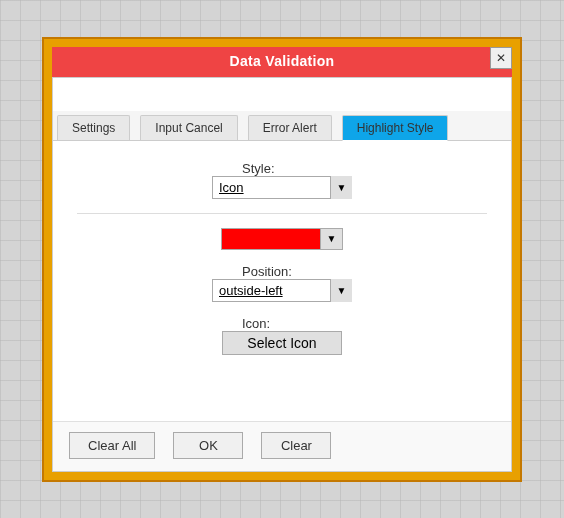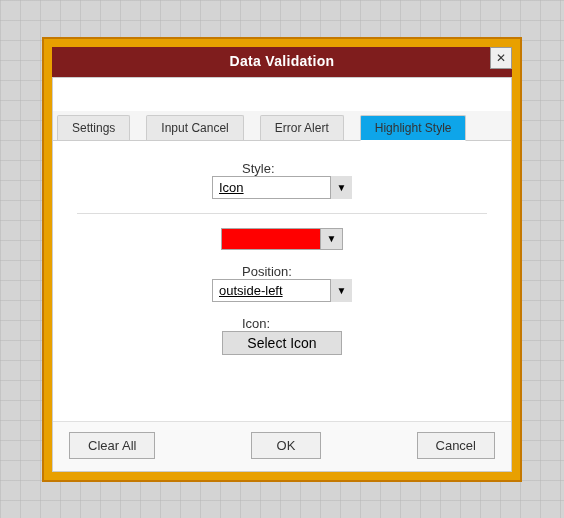--- a/index.html
+++ b/index.html
@@ -20,21 +20,21 @@
     }
 
     .dialog-outer {
       background: #e8a000;
       border: 2px solid #c47800;
       padding: 8px;
       width: 480px;
     }
 
     .title-bar {
-      background: #7f1d1d;
+      background: #ef4444;
       display: flex;
       align-items: flex-end;
       justify-content: center;
       position: relative;
       padding: 6px 0 8px 0;
     }
 
     .title-text {
       color: #fff;
       font-size: 14px;
@@ -61,21 +61,21 @@
     .dialog-inner {
       background: #fff;
       border: 1px solid #ccc;
     }
 
     .tabs {
       display: flex;
       border-bottom: 1px solid #ccc;
       background: #f5f5f5;
       padding: 4px 4px 0 4px;
-      gap: 16px;
+      gap: 10px;
       margin-top: 33px;
     }
 
     .tab {
       padding: 5px 14px;
       border: 1px solid #ccc;
       border-bottom: none;
       background: #e8e8e8;
       cursor: pointer;
       font-size: 12px;
@@ -179,21 +179,21 @@
       border: 1px solid #aaa;
       padding: 3px 4px;
       font-size: 14px;
       cursor: pointer;
       min-width: 120px;
     }
 
     .dialog-footer {
       padding: 10px 16px 12px 16px;
       display: flex;
-      justify-content: space-between;
+      justify-content: flex-start;
       gap: 18px;
       border-top: 1px solid #e0e0e0;
       background: #f9f9f9;
     }
 
     .footer-btn {
       padding: 5px 18px;
       border: 1px solid #aaa;
       background: #f0f0f0;
       font-size: 13px;
@@ -272,16 +272,16 @@
         <div class="form-control">
           <button class="icon-btn">Select Icon</button>
         </div>
       </div>
 
     </div>
 
     <div class="dialog-footer">
       <button class="footer-btn">Clear All</button>
       <button class="footer-btn">OK</button>
-      <button class="footer-btn">Cancel</button>
+      <button class="footer-btn">Clear</button>
     </div>
   </div>
 </div>
 
 </body></html>

